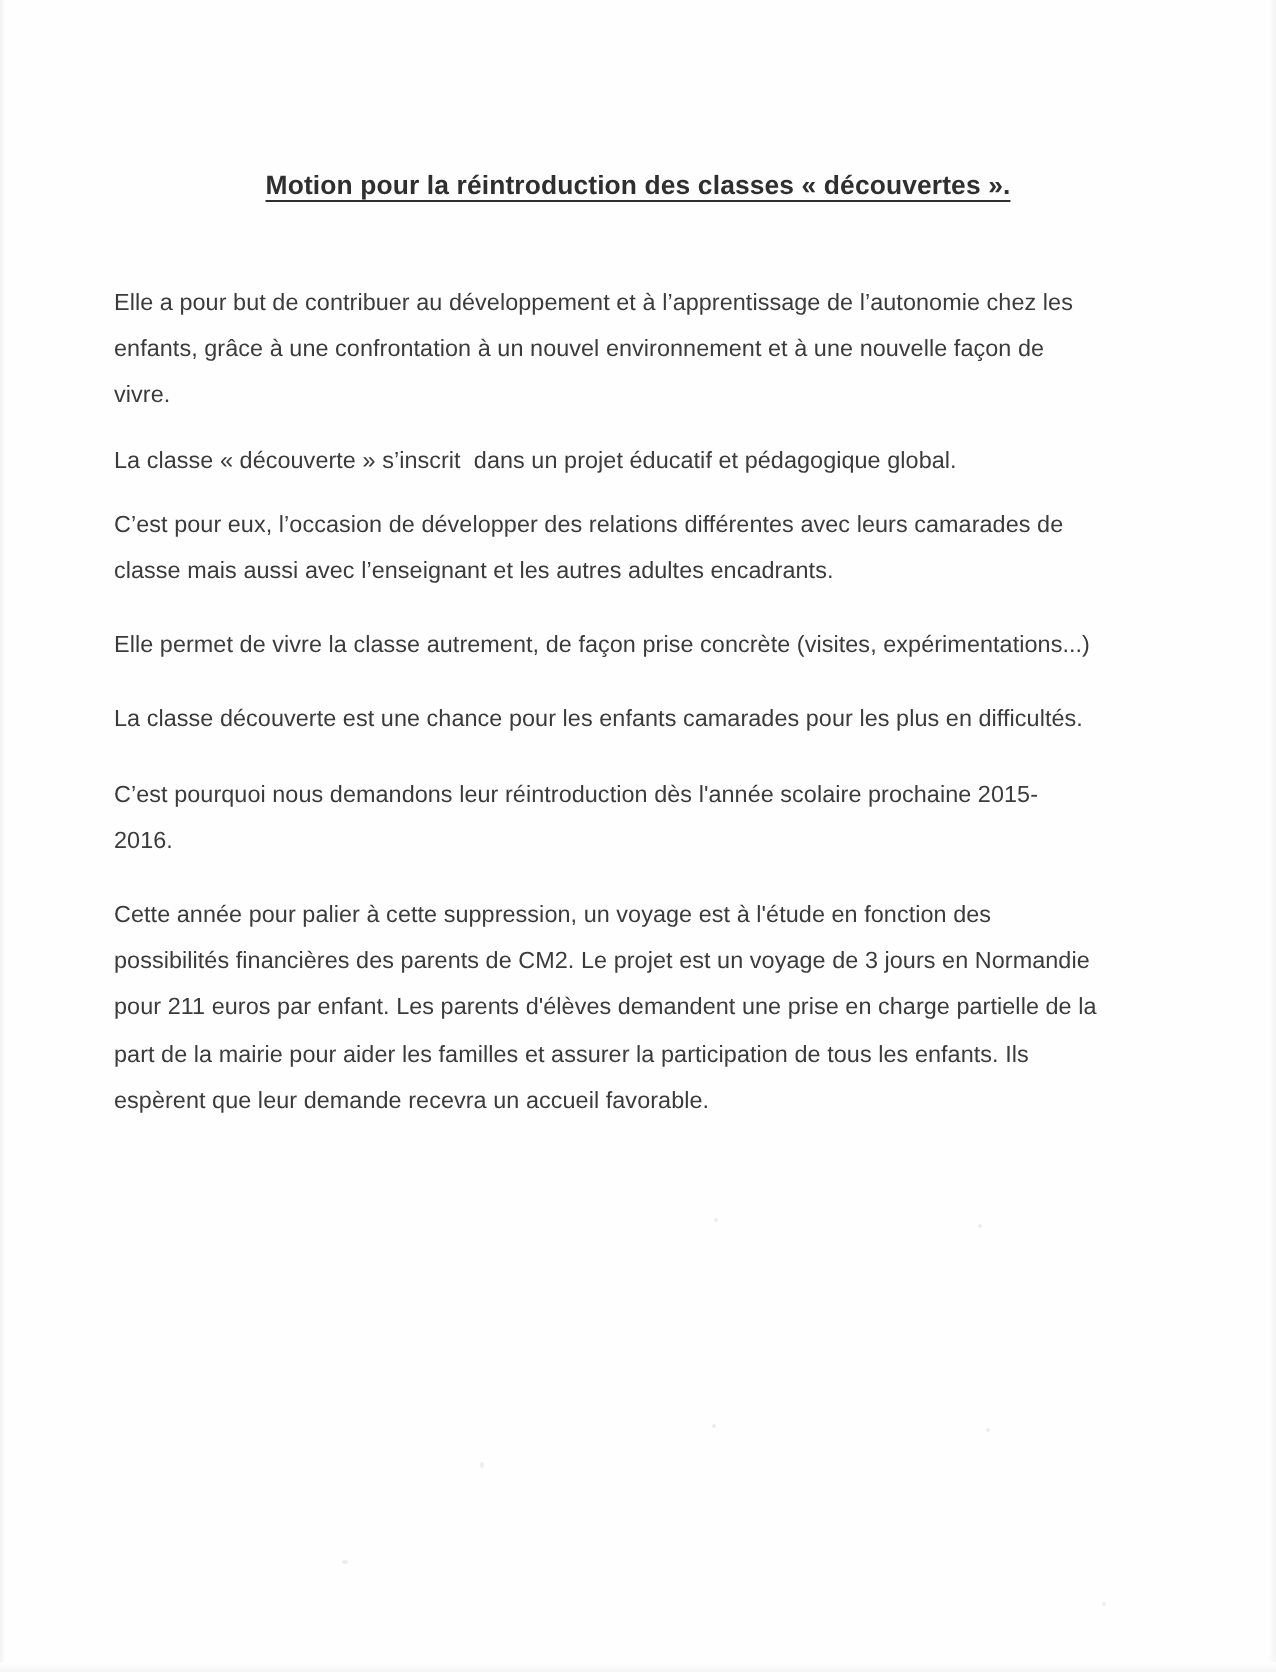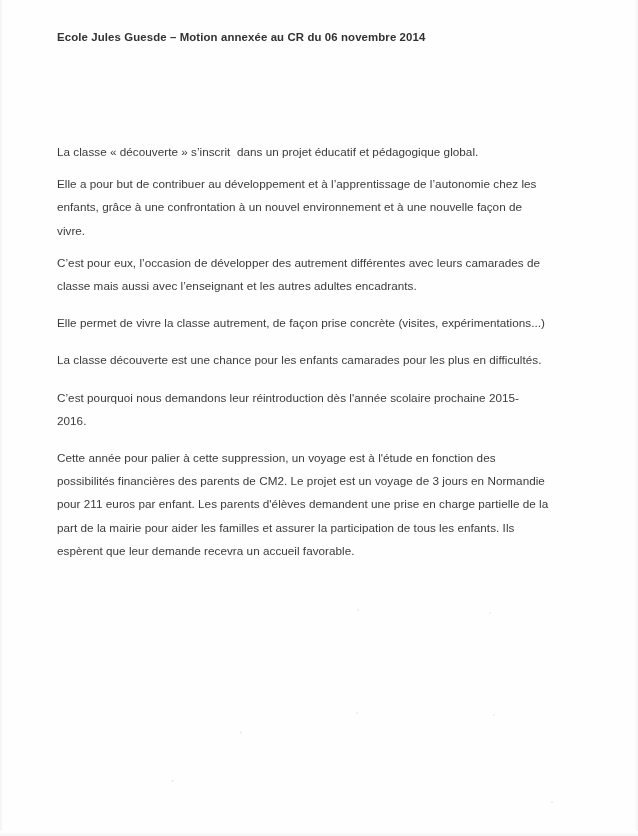--- a/index.html
+++ b/index.html
@@ -104,27 +104,29 @@
 </style>
 </head>
 <body>
 
 <div class="page">
 
   <div class="scan-edge-left"></div>
   <div class="scan-edge-right"></div>
   <div class="scan-edge-bottom"></div>
 
-  <div class="doc-header">Ecole Jules Guesde – Motion annexée au CR du 06 novembre 2014</div>
 
+  <div class="doc-title">
+    <span class="title-text">Motion pour la réintroduction des classes « découvertes ».</span>
+  </div>
 
   <div class="body-block">
+    <p class="para tight">Elle a pour but de contribuer au développement et à l’apprentissage de l’autonomie chez les enfants, grâce à une confrontation à un nouvel environnement et à une nouvelle façon de vivre.</p>
     <p class="para tight">La classe « découverte » s’inscrit  dans un projet éducatif et pédagogique global.</p>
-    <p class="para tight">Elle a pour but de contribuer au développement et à l’apprentissage de l’autonomie chez les enfants, grâce à une confrontation à un nouvel environnement et à une nouvelle façon de vivre.</p>
-    <p class="para">C’est pour eux, l’occasion de développer des autrement différentes avec leurs camarades de classe mais aussi avec l’enseignant et les autres adultes encadrants.</p>
+    <p class="para">C’est pour eux, l’occasion de développer des relations différentes avec leurs camarades de classe mais aussi avec l’enseignant et les autres adultes encadrants.</p>
     <p class="para">Elle permet de vivre la classe autrement, de façon prise concrète (visites, expérimentations...)</p>
     <p class="para">La classe découverte est une chance pour les enfants camarades pour les plus en difficultés.</p>
     <p class="para">C’est pourquoi nous demandons leur réintroduction dès l'année scolaire prochaine 2015-2016.</p>
     <p class="para wide last">Cette année pour palier à cette suppression, un voyage est à l'étude en fonction des possibilités financières des parents de CM2. Le projet est un voyage de 3 jours en Normandie pour 211 euros par enfant. Les parents d'élèves demandent une prise en charge partielle de la part de la mairie pour aider les familles et assurer la participation de tous les enfants. Ils espèrent que leur demande recevra un accueil favorable.</p>
   </div>
 
   <div class="speckle" style="left:356px; top:712px; width:2px; height:2px;"></div>
   <div class="speckle" style="left:240px; top:731px; width:2px; height:3px;"></div>
   <div class="speckle" style="left:493px; top:714px; width:2px; height:2px;"></div>
   <div class="speckle" style="left:171px; top:780px; width:3px; height:2px;"></div>

